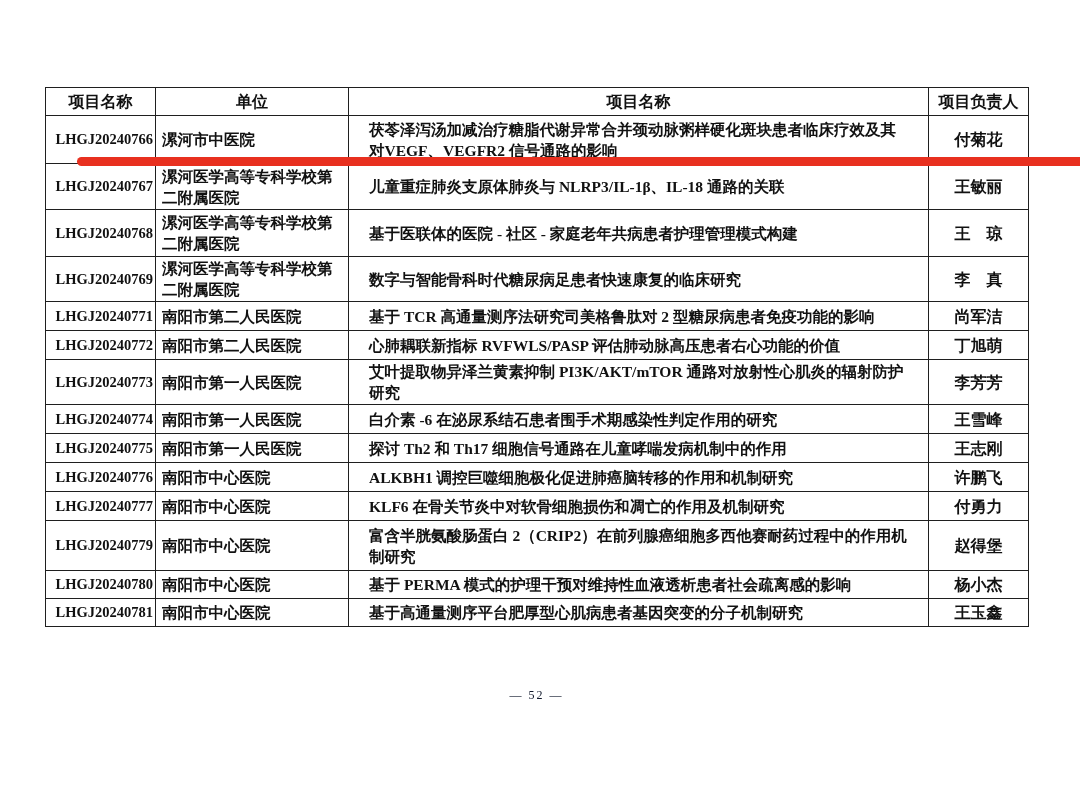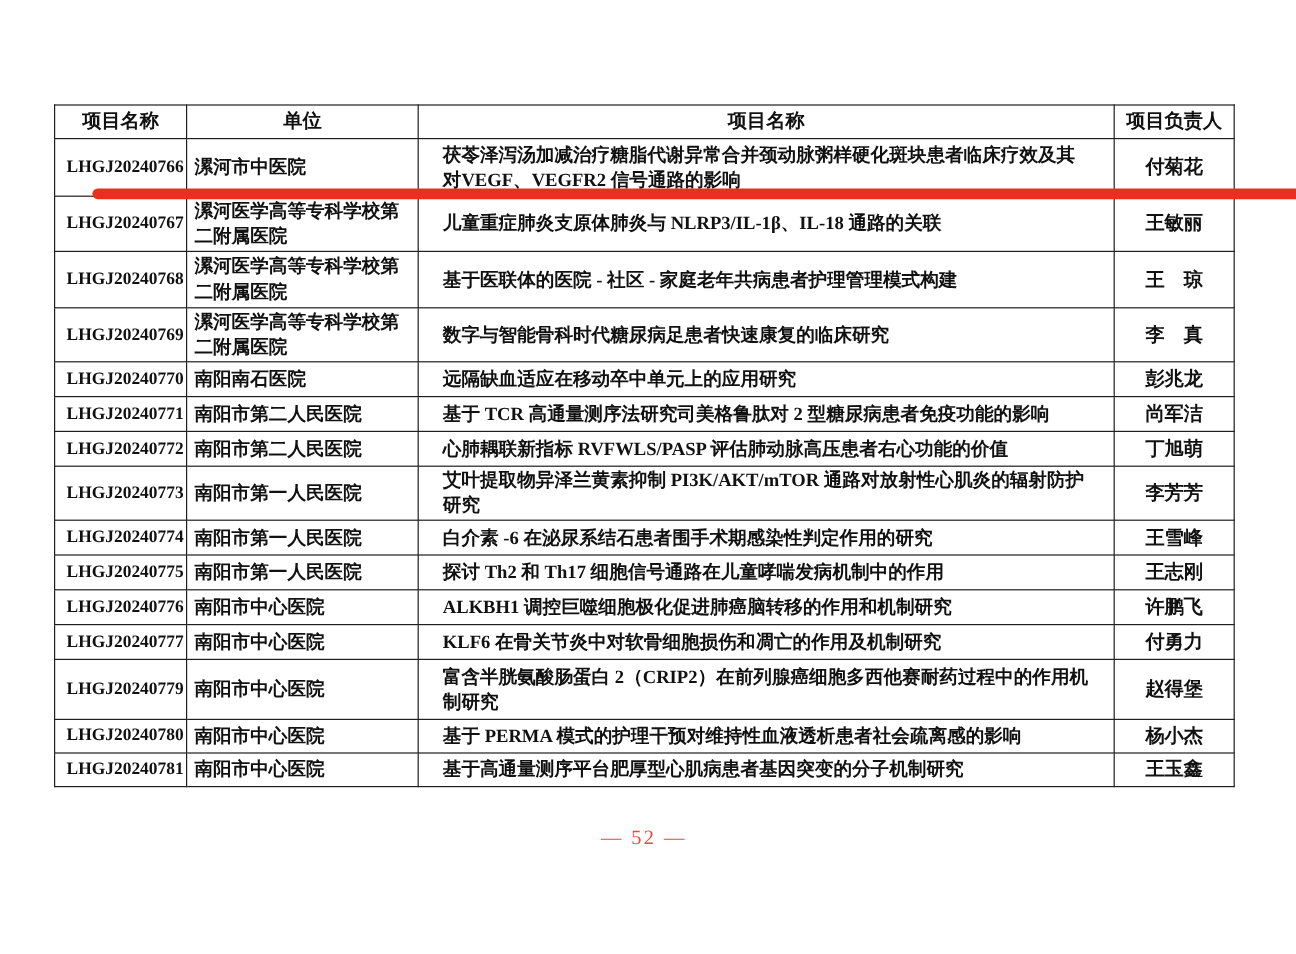--- a/index.html
+++ b/index.html
@@ -28,21 +28,21 @@
   td.c-unit   { font-size:15.5px; text-align:left; padding:1px 6px; }
   td.c-name   { font-size:15.5px; text-align:left; padding:1px 20px; }
   td.c-leader { font-size:16px;   text-align:center; padding:0 2px; }
   .red-line {
     position:absolute; left:77px; top:157px;
     width:1003px; height:9px;
     border-radius:5px 0 0 5px;
   }
   .page-number {
     position:absolute; left:45px; top:688px; width:983px;
-    text-align:center; font-size:17px; letter-spacing:2px; color:#ef4444;
+    text-align:center; font-size:12px; letter-spacing:2px; color:#0f172a;
   }
 </style>
 </head>
 <body>
 
 <div class="page">
 
   <table class="projects">
     <colgroup>
       <col style="width:110px">
@@ -75,26 +75,20 @@
           <td class="c-id">LHGJ20240768</td>
           <td class="c-unit">漯河医学高等专科学校第二附属医院</td>
           <td class="c-name">基于医联体的医院 - 社区 - 家庭老年共病患者护理管理模式构建</td>
           <td class="c-leader">王　琼</td>
         </tr>
         <tr style="height: 45px;">
           <td class="c-id">LHGJ20240769</td>
           <td class="c-unit">漯河医学高等专科学校第二附属医院</td>
           <td class="c-name">数字与智能骨科时代糖尿病足患者快速康复的临床研究</td>
           <td class="c-leader">李　真</td>
-        </tr>
-        <tr style="height: 29px;">
-          <td class="c-id">LHGJ20240770</td>
-          <td class="c-unit">南阳南石医院</td>
-          <td class="c-name">远隔缺血适应在移动卒中单元上的应用研究</td>
-          <td class="c-leader">彭兆龙</td>
         </tr>
         <tr style="height: 29px; margin-top: 24px;">
           <td class="c-id">LHGJ20240771</td>
           <td class="c-unit">南阳市第二人民医院</td>
           <td class="c-name">基于 TCR 高通量测序法研究司美格鲁肽对 2 型糖尿病患者免疫功能的影响</td>
           <td class="c-leader">尚军洁</td>
         </tr>
         <tr style="height: 29px;">
           <td class="c-id">LHGJ20240772</td>
           <td class="c-unit">南阳市第二人民医院</td>

